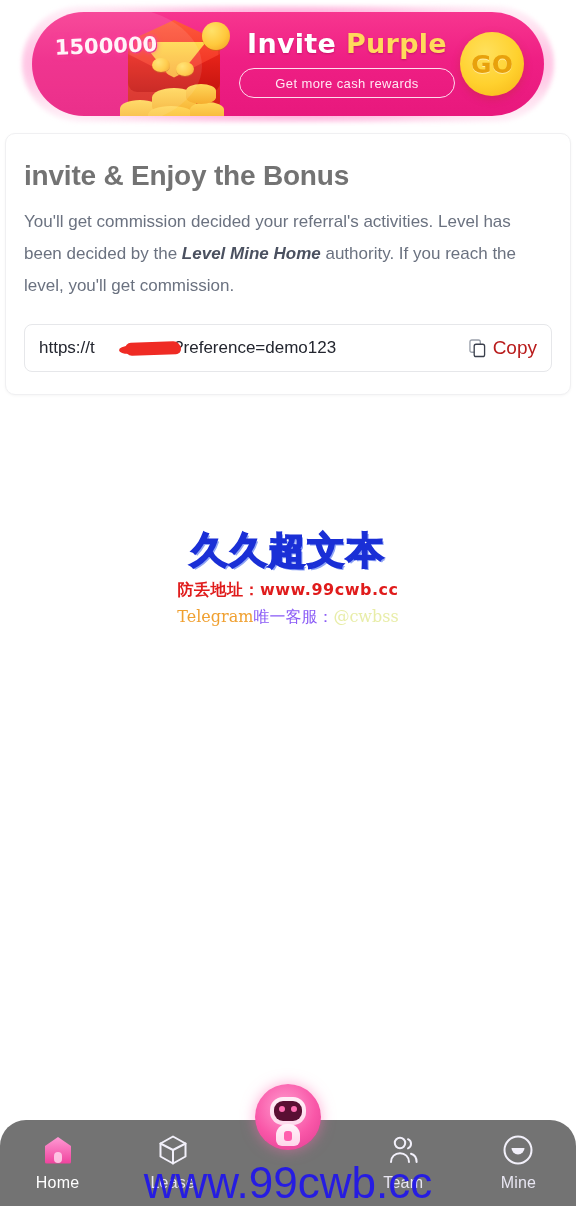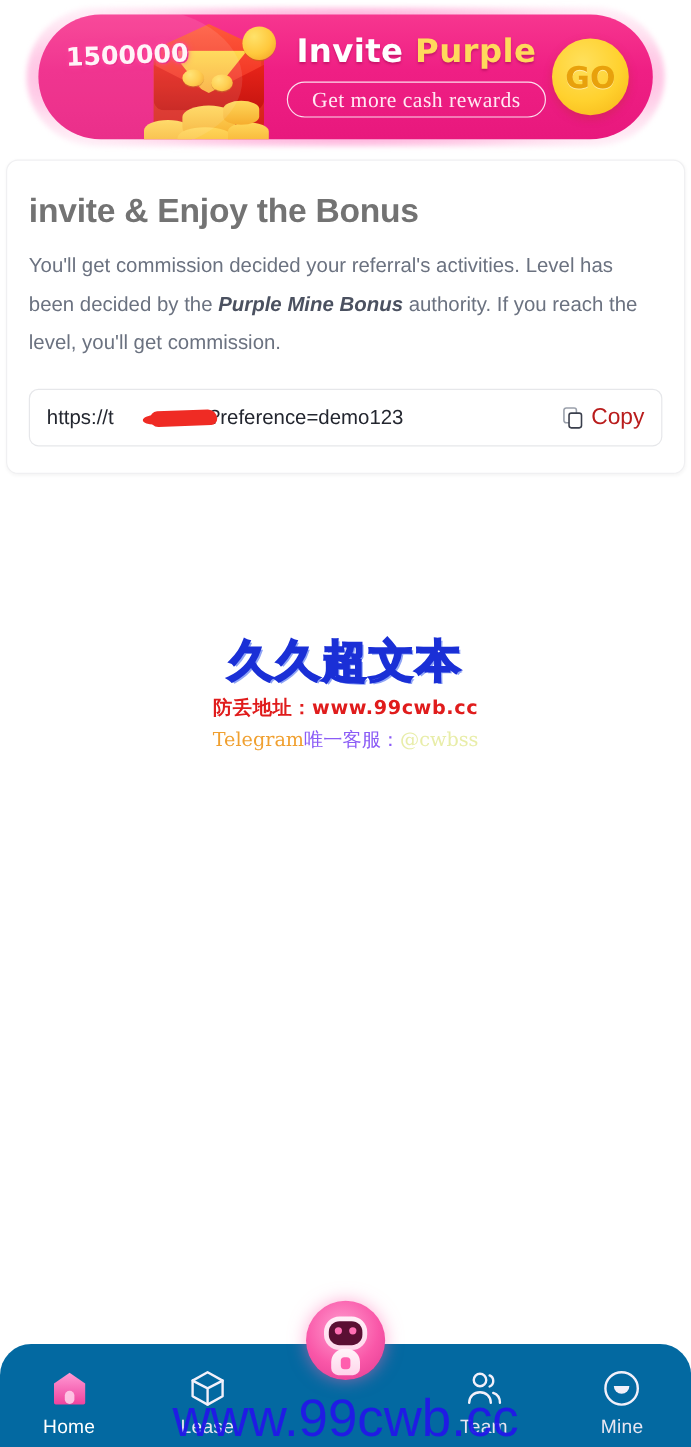--- a/index.html
+++ b/index.html
@@ -130,24 +130,23 @@
   .headline .y { color: #ffd95c; }
   .subpill {
     margin: 6px auto 0;
     width: 216px;
     height: 30px;
     border: 1.5px solid rgba(255,255,255,0.85);
     border-radius: 16px;
     display: flex;
     align-items: center;
     justify-content: center;
-    font-size: 18px;
+    font-size: 13px;
     color: #ffe9f3;
     letter-spacing: 0.4px;
-    font-family: Liberation Serif, serif;
   }
 
   .go-btn {
     position: absolute;
     right: 20px; top: 20px;
     width: 64px; height: 64px;
     border-radius: 50%;
     background: radial-gradient(circle at 40% 32%, #ffe05c 0%, #ffd12e 55%, #f5b314 100%);
     border: none;
     display: flex; align-items: center; justify-content: center;
@@ -284,24 +283,24 @@
     z-index: 40;
     opacity: 0.95;
   }
 
   
   .nav {
     position: absolute;
     left: 0; bottom: 0;
     width: 576px;
     height: 86px;
-    background: #0369a1;
+    background: #737373;
     border-radius: 26px 26px 0 0;
     display: flex;
-    align-items: center;
+    align-items: flex-start;
     z-index: 20;
   }
   .nav-item {
     flex: 1;
     padding-top: 13px;
     display: flex;
     flex-direction: column;
     align-items: center;
     gap: 7px;
     cursor: pointer;
@@ -400,21 +399,21 @@
     </div>
 
     <button class="go-btn">GO</button>
   </div>
 </div>
 
 <div class="card">
   <div class="card-title">invite &amp; Enjoy the Bonus</div>
 
   <div class="card-desc">
-    <span>You'll get commission decided your referral's activities. Level has been decided by the </span><em>Purple Mine Bonus</em><span> authority. If you reach the level, you'll get commission.</span>
+    <span>You'll get commission decided your referral's activities. Level has been decided by the </span><em>Level Mine Home</em><span> authority. If you reach the level, you'll get commission.</span>
   </div>
 
   <div class="link-row">
     <div class="link-text">
       <span><span>https://t</span><span style="opacity:0">xxxxx</span><span>.com?reference=demo123</span></span>
       <span class="redact"></span>
     </div>
     <button class="copy-btn">
       <svg class="copy-ico" viewBox="0 0 18 20" fill="none">
         <rect x="1" y="1" width="11" height="13" rx="2" stroke="#9aa0ab" stroke-width="1.4"></rect>

